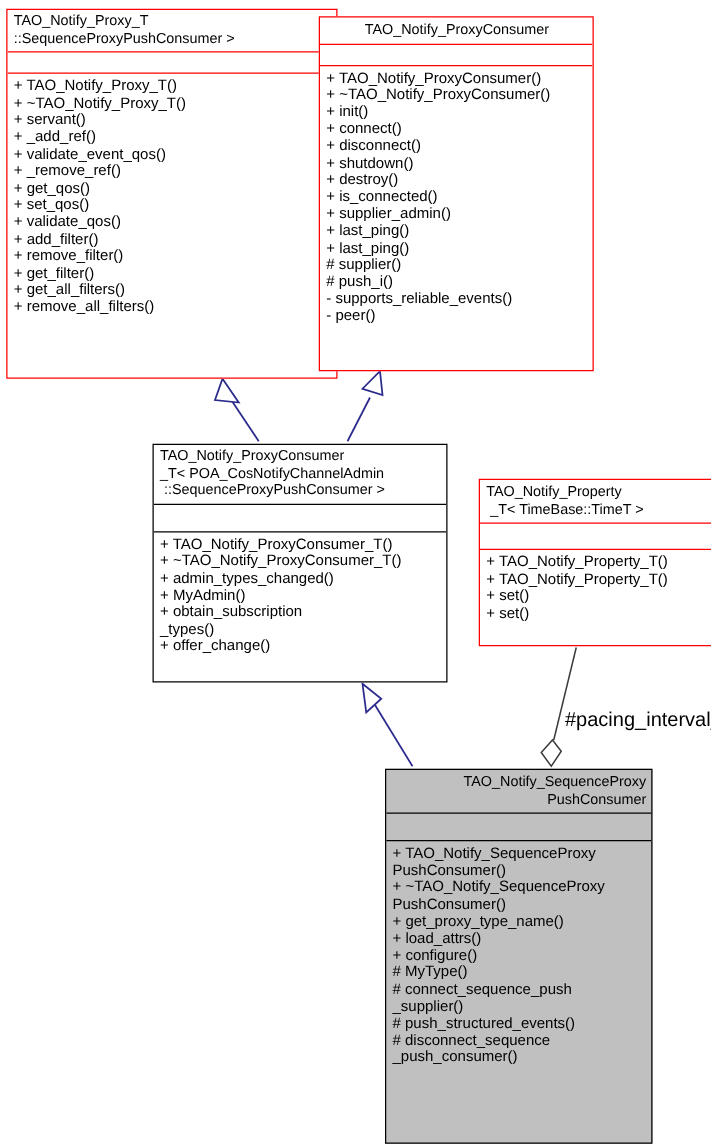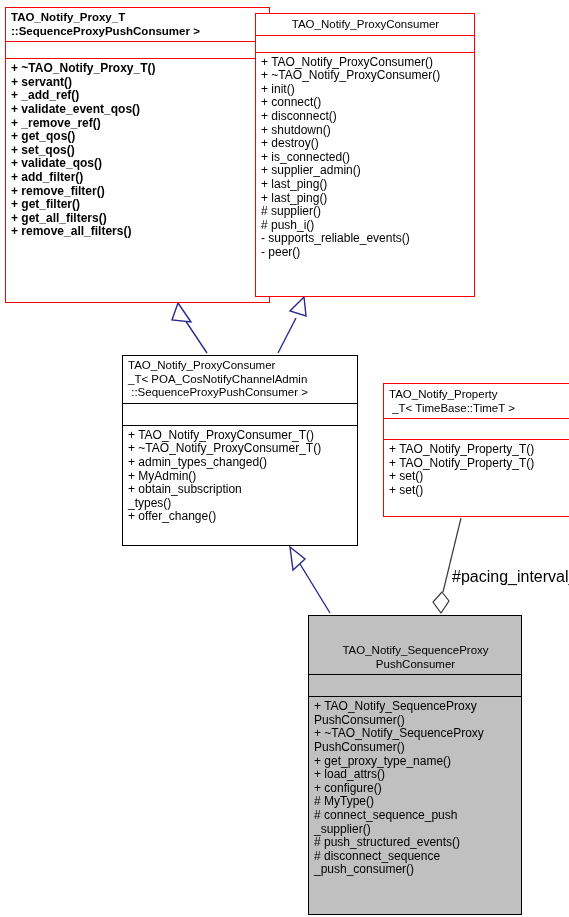--- a/index.html
+++ b/index.html
@@ -78,29 +78,29 @@
     white-space: pre;
   }
   .edge-label {
     position: absolute;
     font-size: 16px;
     line-height: 13px;
     color: #000000;
     white-space: pre;
   }
   
-  #box-proxy-t      { left: 5px;   top: 7px;   width: 265px; height: 296px; font-weight: bold; }
+  #box-proxy-t      { left: 5px;   top: 7px;   width: 265px; height: 296px; }
   #box-proxyconsumer{ left: 255px; top: 13px;  width: 220px; height: 284px; }
   #box-proxyconsumer-t { left: 122px; top: 355px; width: 236px; height: 191px; }
   #box-property-t   { left: 383px; top: 383px; width: 212px; height: 134px; }
   #box-seqproxy     { left: 308px; top: 615px; width: 214px; height: 300px; }
 
   #box-proxyconsumer .compartment.title { text-align: center; padding-top: 4px; }
   #box-property-t .compartment.title { padding-top: 4px; }
-  #box-seqproxy .compartment.title { text-align: center; padding-top: 4px; margin-top: 24px; }
+  #box-seqproxy .compartment.title { text-align: right; padding-top: 4px; }
   #box-seqproxy .compartment.attrs { height: 22px; }
   #box-proxyconsumer-t .compartment.attrs { height: 22px; }
   #box-property-t .compartment.attrs { height: 21px; }
 </style>
 </head>
 <body>
 
 <div id="canvas">
 
   <svg class="edges" viewBox="0 0 569 917">
@@ -126,20 +126,21 @@
     </g>
   </svg>
 
   <div class="umlbox" id="box-proxy-t">
     <div class="compartment title">
       <div class="line">TAO_Notify_Proxy_T</div>
       <div class="line">::SequenceProxyPushConsumer &gt;</div>
     </div>
     <div class="compartment attrs"></div>
     <div class="compartment ops">
+      <div class="line">+ TAO_Notify_Proxy_T()</div>
       <div class="line">+ ~TAO_Notify_Proxy_T()</div>
       <div class="line">+ servant()</div>
       <div class="line">+ _add_ref()</div>
       <div class="line">+ validate_event_qos()</div>
       <div class="line">+ _remove_ref()</div>
       <div class="line">+ get_qos()</div>
       <div class="line">+ set_qos()</div>
       <div class="line">+ validate_qos()</div>
       <div class="line">+ add_filter()</div>
       <div class="line">+ remove_filter()</div>

